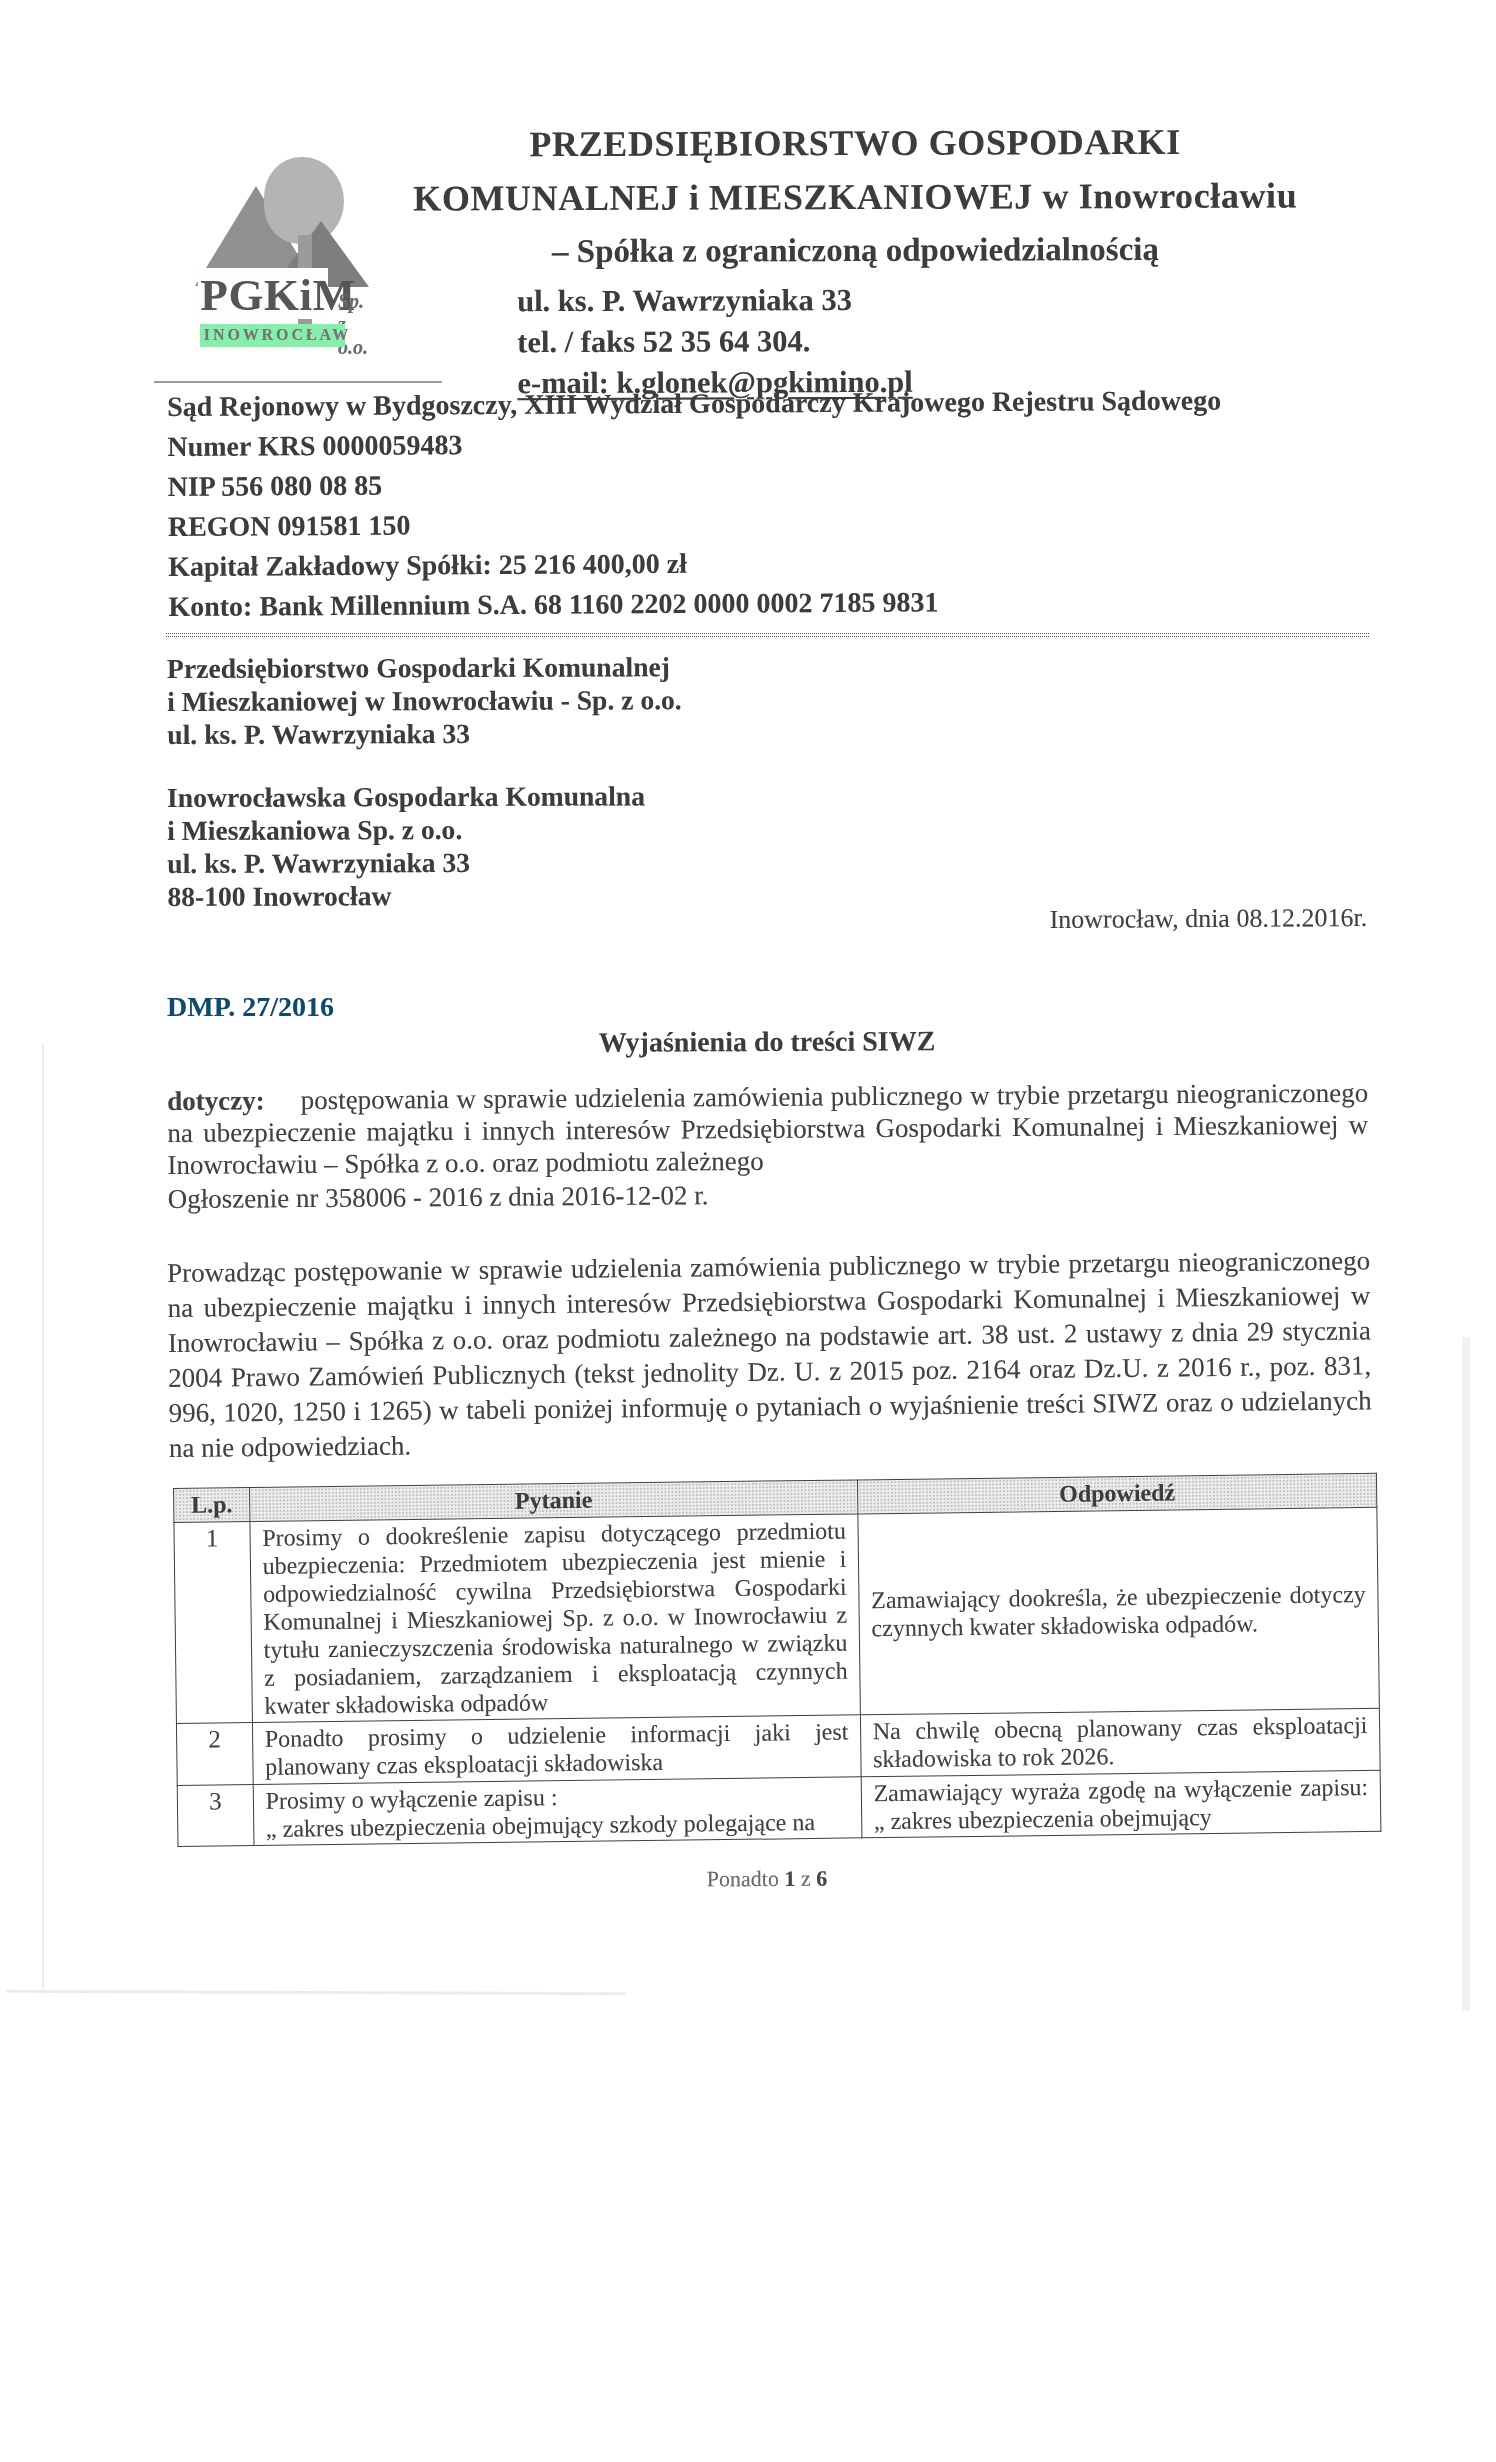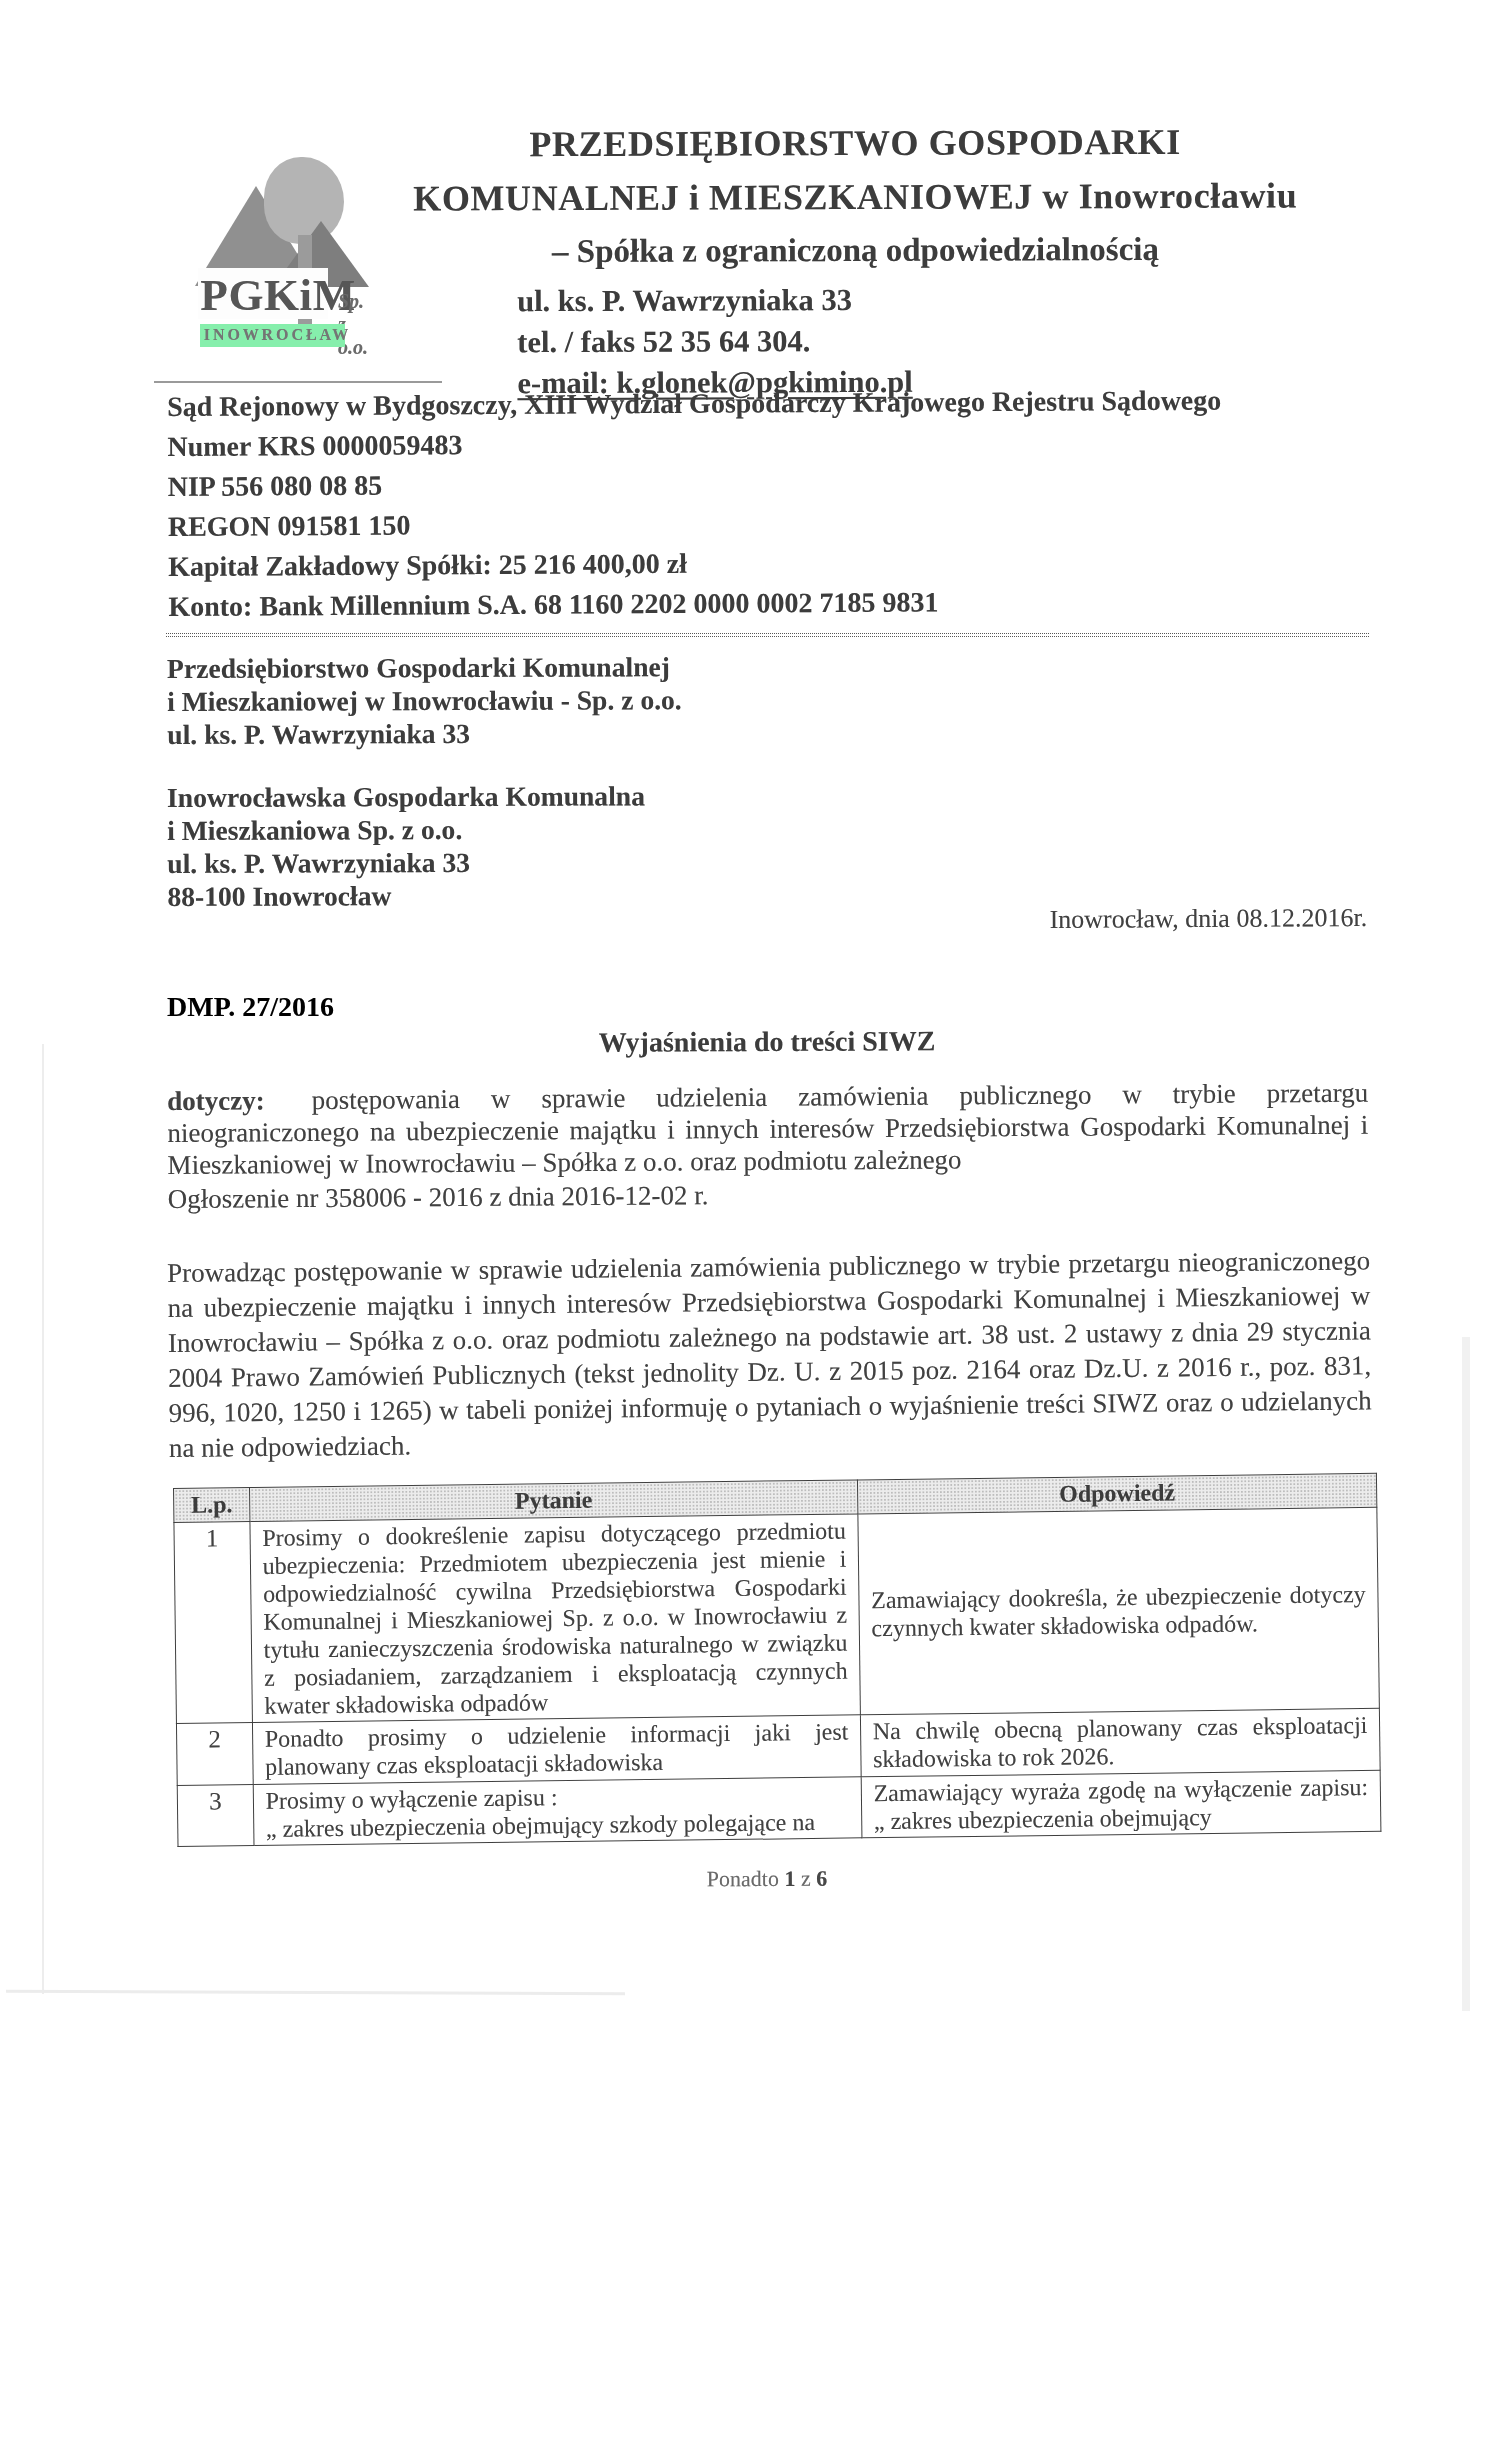--- a/index.html
+++ b/index.html
@@ -79,34 +79,34 @@
   .recipient1{top:652px;}
   .recipient2{top:781px;}
   .date-line{
     position:absolute;left:167px;top:903px;width:1200px;
     text-align:right;font-size:26px;color:#414141;
     transform:rotate(-0.35deg);transform-origin:right top;
   }
   
   .ref-number{
     position:absolute;left:167px;top:991px;
-    font-weight:bold;font-size:28px;color:#000000;
+    font-weight:bold;font-size:28px;color:#0c4a6e;
   }
   .subject{
     position:absolute;left:167px;top:1026px;width:1200px;
     text-align:center;font-weight:bold;font-size:28px;color:#3c3c3c;
     transform:rotate(-0.25deg);
   }
   
   .intro{
     position:absolute;left:167px;top:1085px;width:1201px;
     font-size:27px;line-height:32px;text-align:justify;color:#414141;
     transform:rotate(-0.4deg);transform-origin:left top;
   }
-  .intro .intro-label{font-weight:bold;margin-right:47px;}
+  .intro .intro-label{font-weight:bold;margin-right:36px;}
   .intro .intro-notice{margin-top:2.3px;text-align:left;}
   .body-par{
     position:absolute;left:167px;top:1256px;width:1203px;
     font-size:27px;line-height:35px;text-align:justify;color:#414141;
     transform:rotate(-0.6deg);transform-origin:left top;
   }
   
   .qa-wrap{
     position:absolute;left:173px;top:1488px;width:1203px;
     transform:rotate(-0.72deg);transform-origin:left top;

